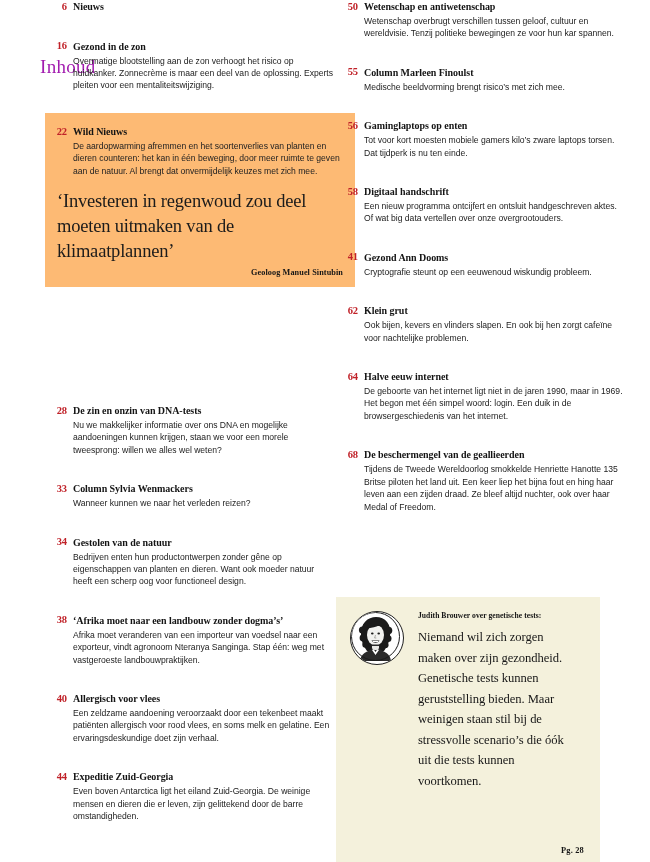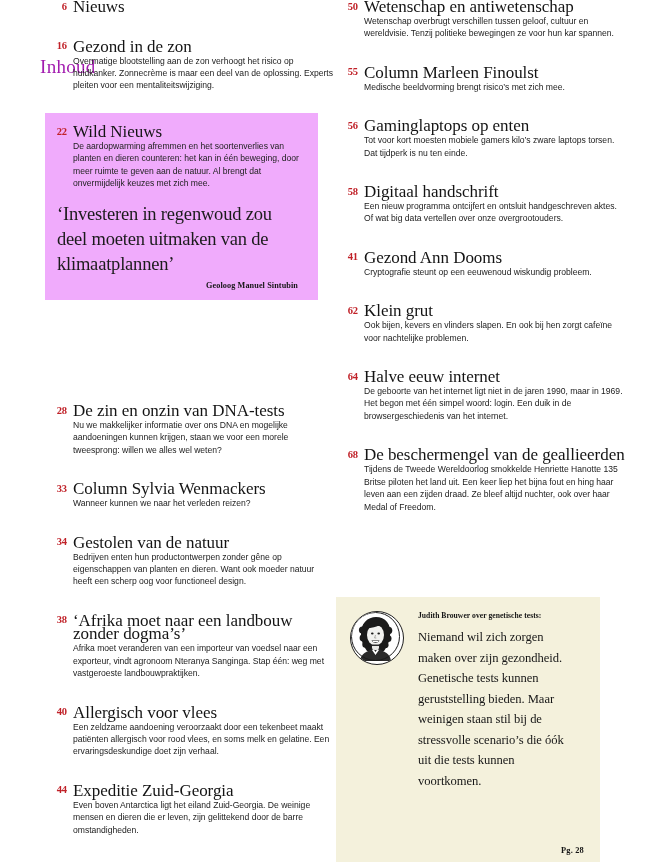--- a/index.html
+++ b/index.html
@@ -53,44 +53,44 @@
     width: 22px;
     text-align: right;
     font-family: "Liberation Serif", serif;
     font-weight: bold;
     font-size: 10.5px;
     color: #C02128;
     letter-spacing: -0.1px;
   }
   .entry .headline {
     font-family: "Liberation Serif", serif;
-    font-weight: normal;
-    font-size: 17px;
+    font-weight: bold;
+    font-size: 10px;
     line-height: 13.5px;
     color: #141414;
     letter-spacing: -0.05px;
     margin: 0 0 1.5px 0;
   }
   .entry .blurb {
     font-family: "Liberation Sans", sans-serif;
     font-size: 8.6px;
     line-height: 12.4px;
     color: #222222;
     margin: 0;
     letter-spacing: -0.02px;
   }
 
   
   .feature-box {
     position: absolute;
     left: 45px;
     top: 113px;
-    width: 273px;
-    background: #f0abfc;
-    padding: 12px 8px 8px 0;
+    width: 310px;
+    background: #fdba74;
+    padding: 12px 0 8px 0;
     box-sizing: border-box;
   }
   .feature-box .entry {
     padding-left: 28px;
     padding-right: 10px;
     margin-bottom: 6px;
   }
   .feature-box .entry .pg { left: 0; }
 
   .pullquote {

